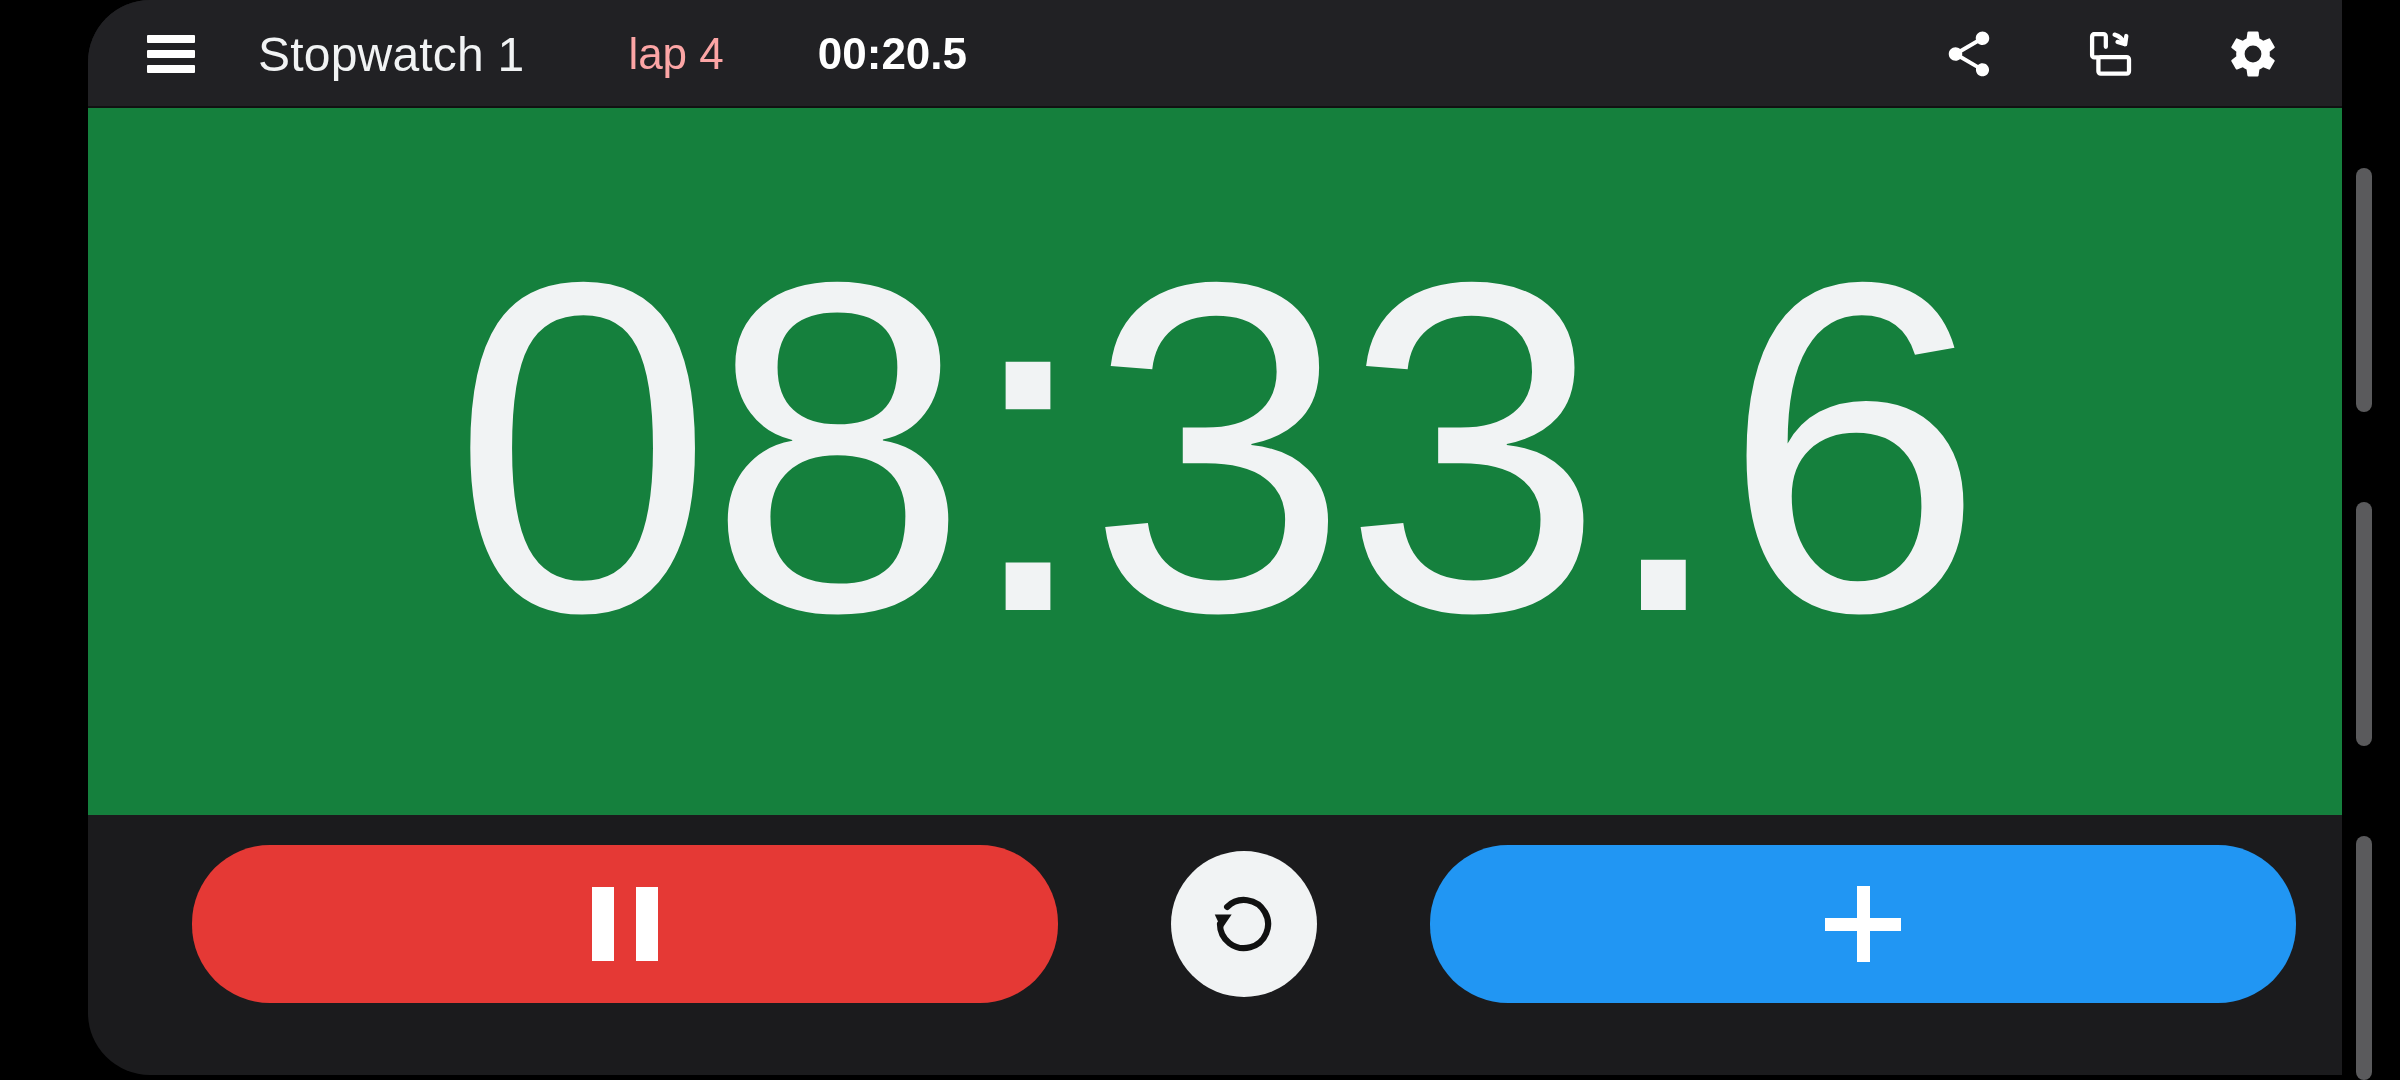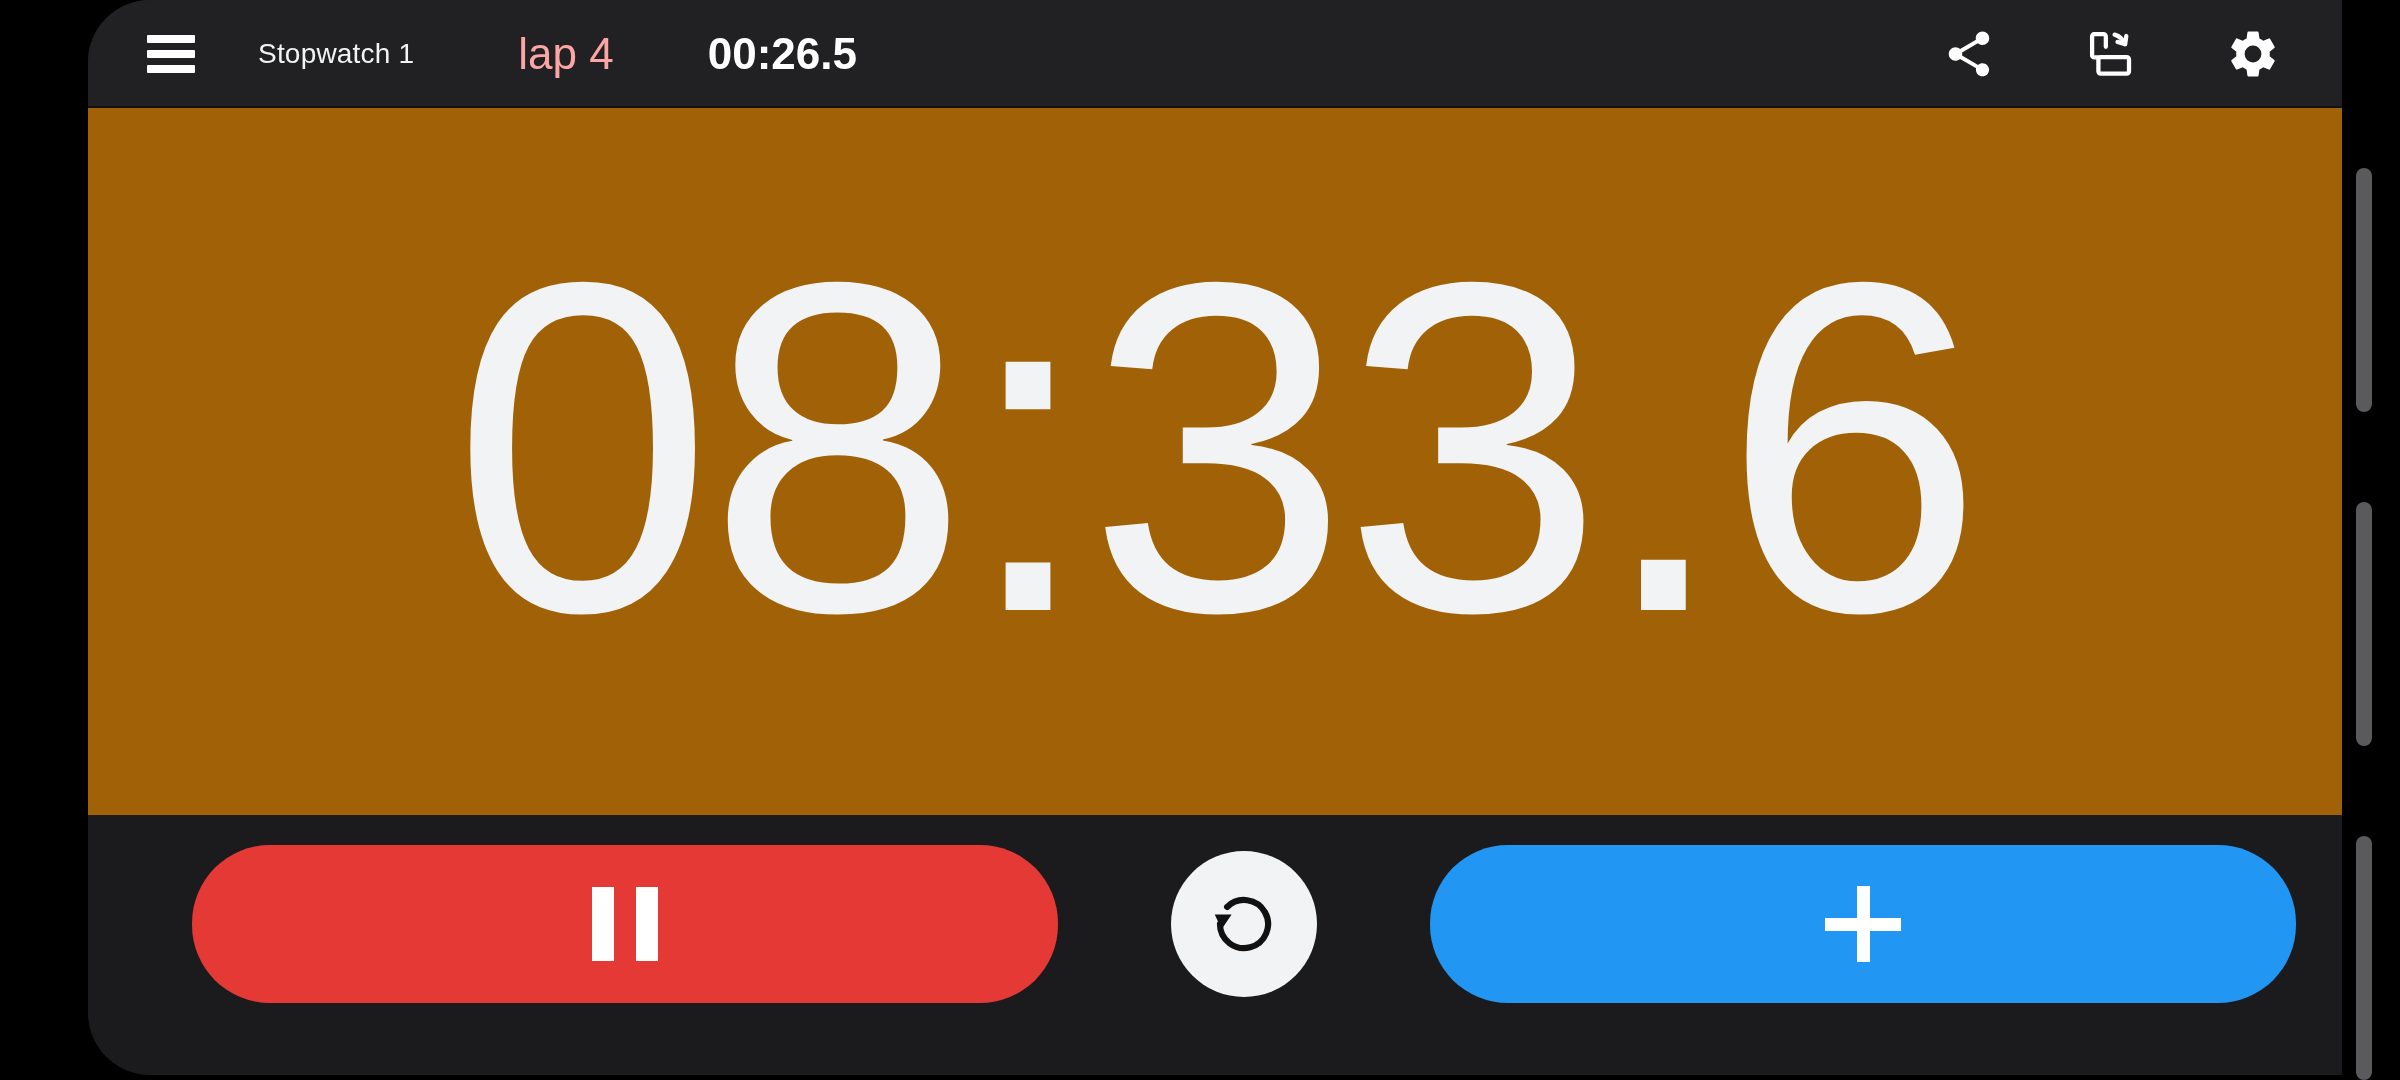--- a/index.html
+++ b/index.html
@@ -80,21 +80,21 @@
   .hamburger span {
     display: block;
     height: 8px;
     width: 100%;
     background: #ffffff;
     border-radius: 1px;
   }
 
   #title-text {
     color: #f1f3f4;
-    font-size: 28px;
+    font-size: 48px;
     font-weight: 400;
     letter-spacing: .2px;
     margin-left: 44px;
     white-space: nowrap;
   }
   #lap-label {
     color: #fca5a5;
     font-size: 44px;
     font-weight: 400;
     margin-left: 104px;
@@ -117,21 +117,21 @@
     padding-right: 46px;
   }
 
   
   #time-area {
     flex: 1 1 auto;
     position: relative;
     display: flex;
     align-items: center;
     justify-content: center;
-    background: #a16207;
+    background: #15803d;
   }
   #main-time {
     color: #f1f3f4;
     font-size: 470px;
     font-weight: 400;
     line-height: 1;
     letter-spacing: -6px;
     white-space: nowrap;
     transform: translateY(-14px);
     font-family: "Liberation Sans", sans-serif;
@@ -245,21 +245,21 @@
           <span></span>
             <span></span>
             <span></span>
         </div>
       </div>
 
       <div id="title-text">Stopwatch 1</div>
 
       <div id="lap-label">lap 4</div>
 
-      <div id="lap-time">00:26.5</div>
+      <div id="lap-time">00:20.5</div>
 
       <div id="bar-spacer"></div>
 
       <div id="bar-actions">
 
         <div class="bar-icon-btn">
           <svg width="54" height="54" viewBox="0 0 24 24">
             <path fill="#ffffff" d="M18 16.08c-.76 0-1.44.3-1.96.77L8.91 12.7c.05-.23.09-.46.09-.7s-.04-.47-.09-.7l7.05-4.11c.54.5 1.25.81 2.04.81 1.66 0 3-1.34 3-3s-1.34-3-3-3-3 1.34-3 3c0 .24.04.47.09.7L8.04 9.81C7.5 9.31 6.79 9 6 9c-1.66 0-3 1.34-3 3s1.34 3 3 3c.79 0 1.5-.31 2.04-.81l7.12 4.16c-.05.21-.08.43-.08.65 0 1.61 1.31 2.92 2.92 2.92s2.92-1.31 2.92-2.92-1.31-2.92-2.92-2.92z"></path>
           </svg>
         </div>

